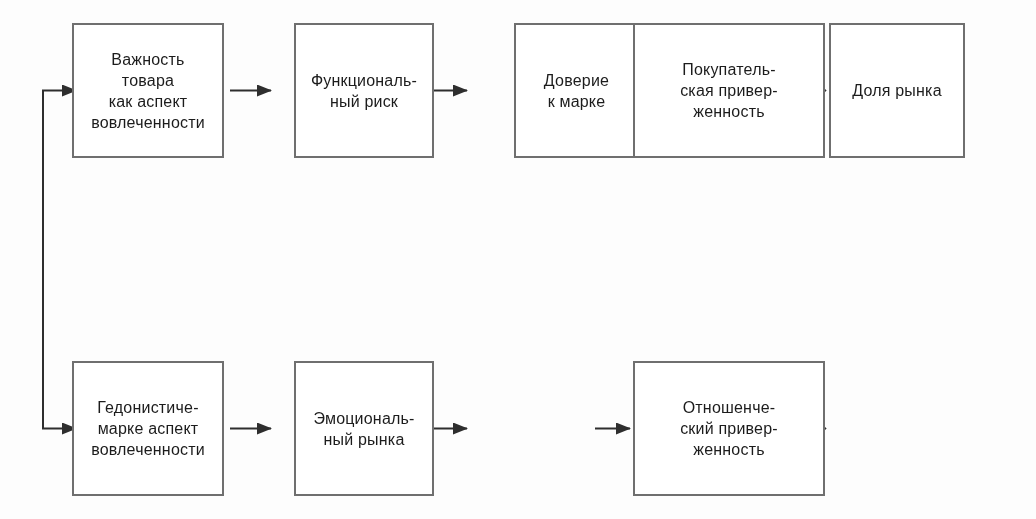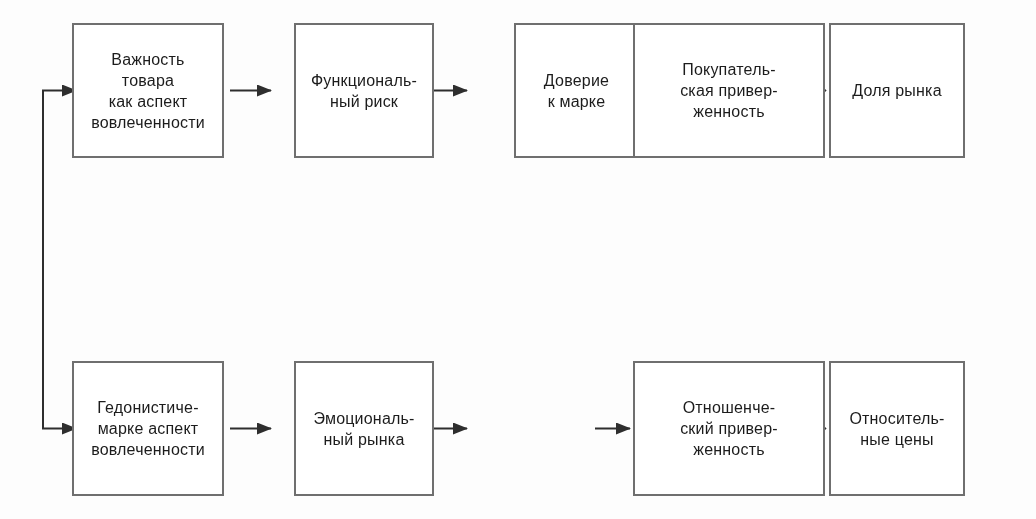--- a/index.html
+++ b/index.html
@@ -106,18 +106,14 @@
   </div>
   <div class="box r2 c2">
     <span class="box-label">Эмоциональ-
 ный рынка</span>
   </div>
   <div class="box r2 c4">
     <span class="box-label">Отношенче-
 ский привер-
 женность</span>
   </div>
-  <div class="box r2 c5">
-    <span class="box-label">Относитель-
-ные цены</span>
-  </div>
 
 </div>
 
 </body></html>

